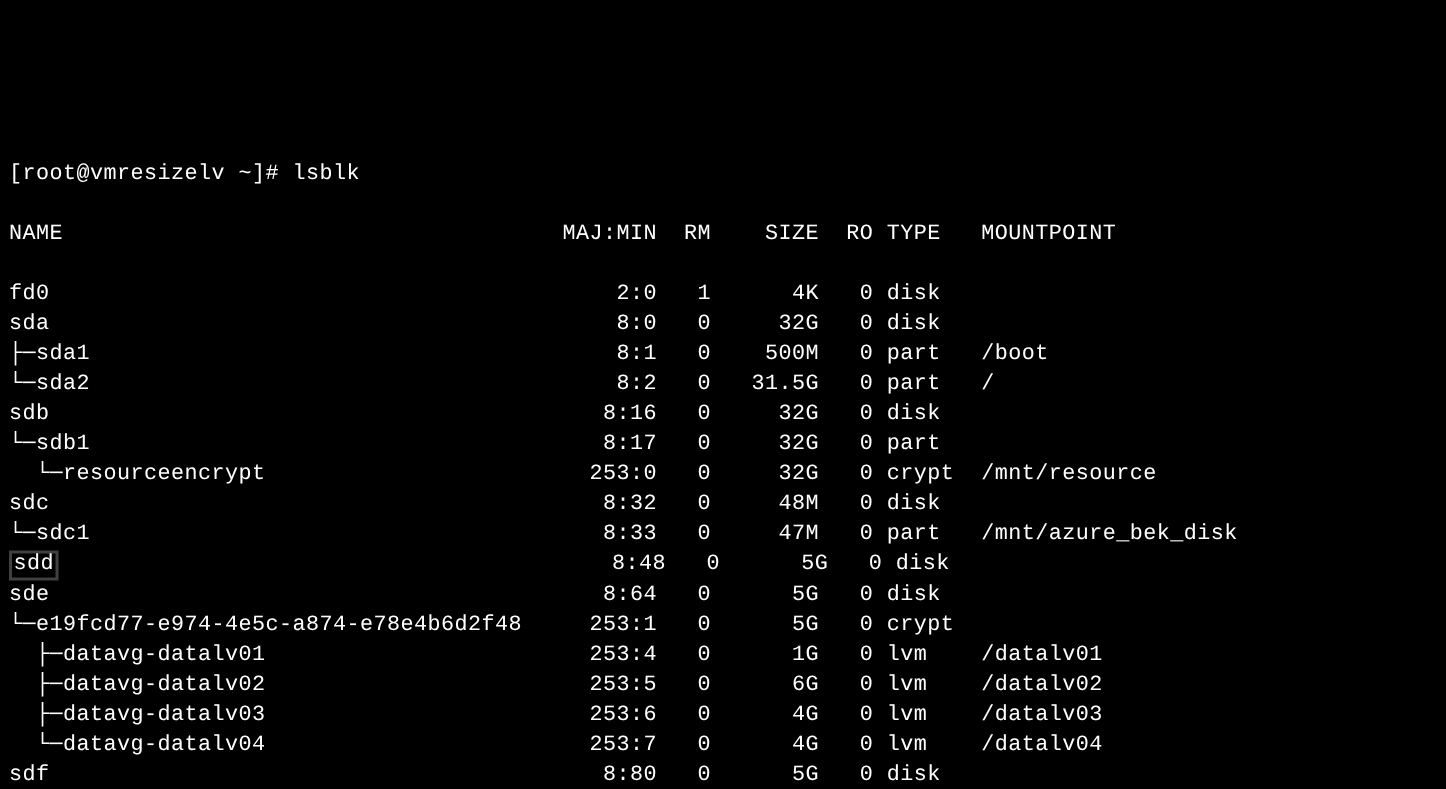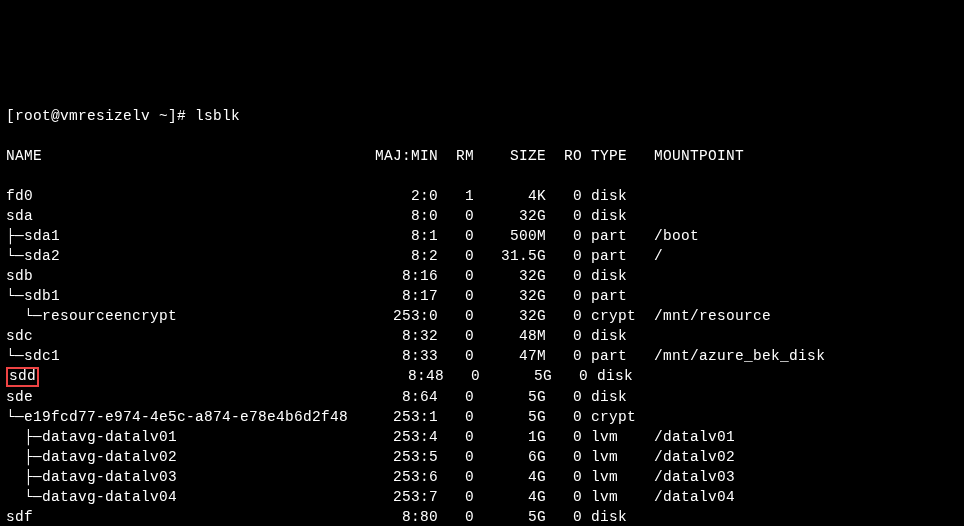--- a/index.html
+++ b/index.html
@@ -18,21 +18,21 @@
       letter-spacing: 0.3px;
     }
     .terminal {
       width: 964px;
     }
     .row {
       display: block;
     }
     .highlight-box {
       display: inline-block;
-      border: 2px solid #ef4444;
+      border: 2px solid #404040;
       padding: 0 1px;
       line-height: 1.1;
     }
   </style>
 </head>
 <body>
 
 
 
 <div class="terminal">

